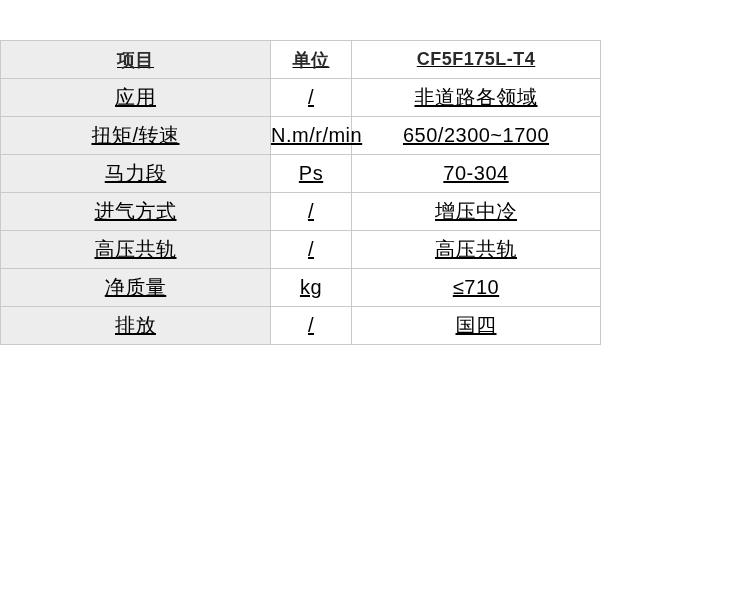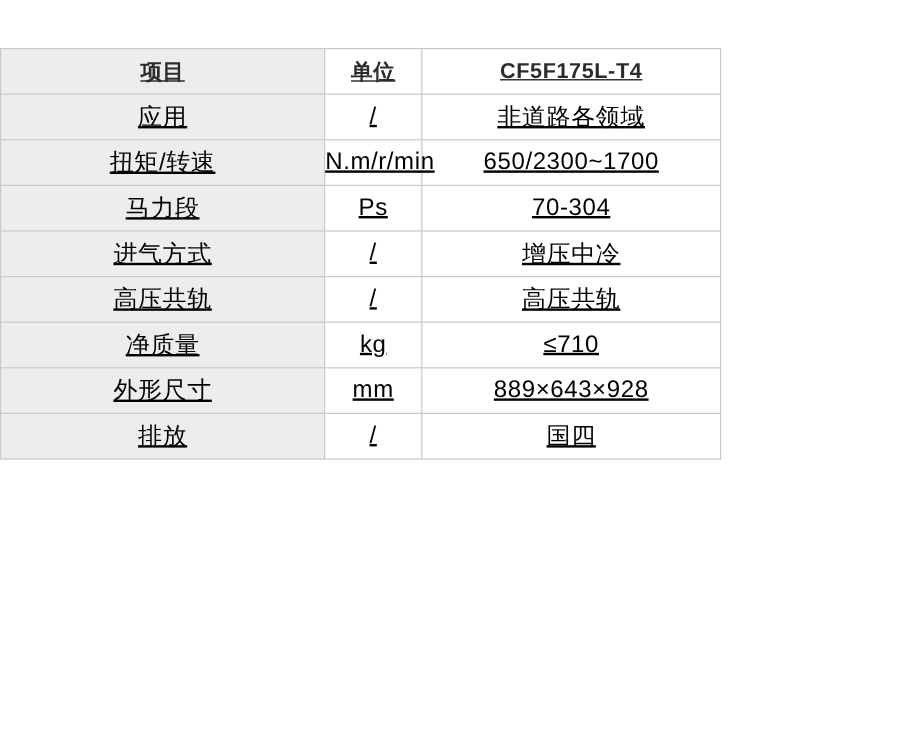--- a/index.html
+++ b/index.html
@@ -93,24 +93,19 @@
         <td class="label-col">高压共轨</td>
         <td class="unit-col">/</td>
         <td class="value-col">高压共轨</td>
       </tr>
       <tr>
         <td class="label-col">净质量</td>
         <td class="unit-col">kg</td>
         <td class="value-col">≤710</td>
       </tr>
       <tr>
-        <td class="label-col">外形尺寸</td>
-        <td class="unit-col">mm</td>
-        <td class="value-col">889×643×928</td>
-      </tr>
-      <tr>
         <td class="label-col">排放</td>
         <td class="unit-col">/</td>
         <td class="value-col">国四</td>
       </tr>
     </tbody>
   </table>
 </div>
 
 </body></html>

